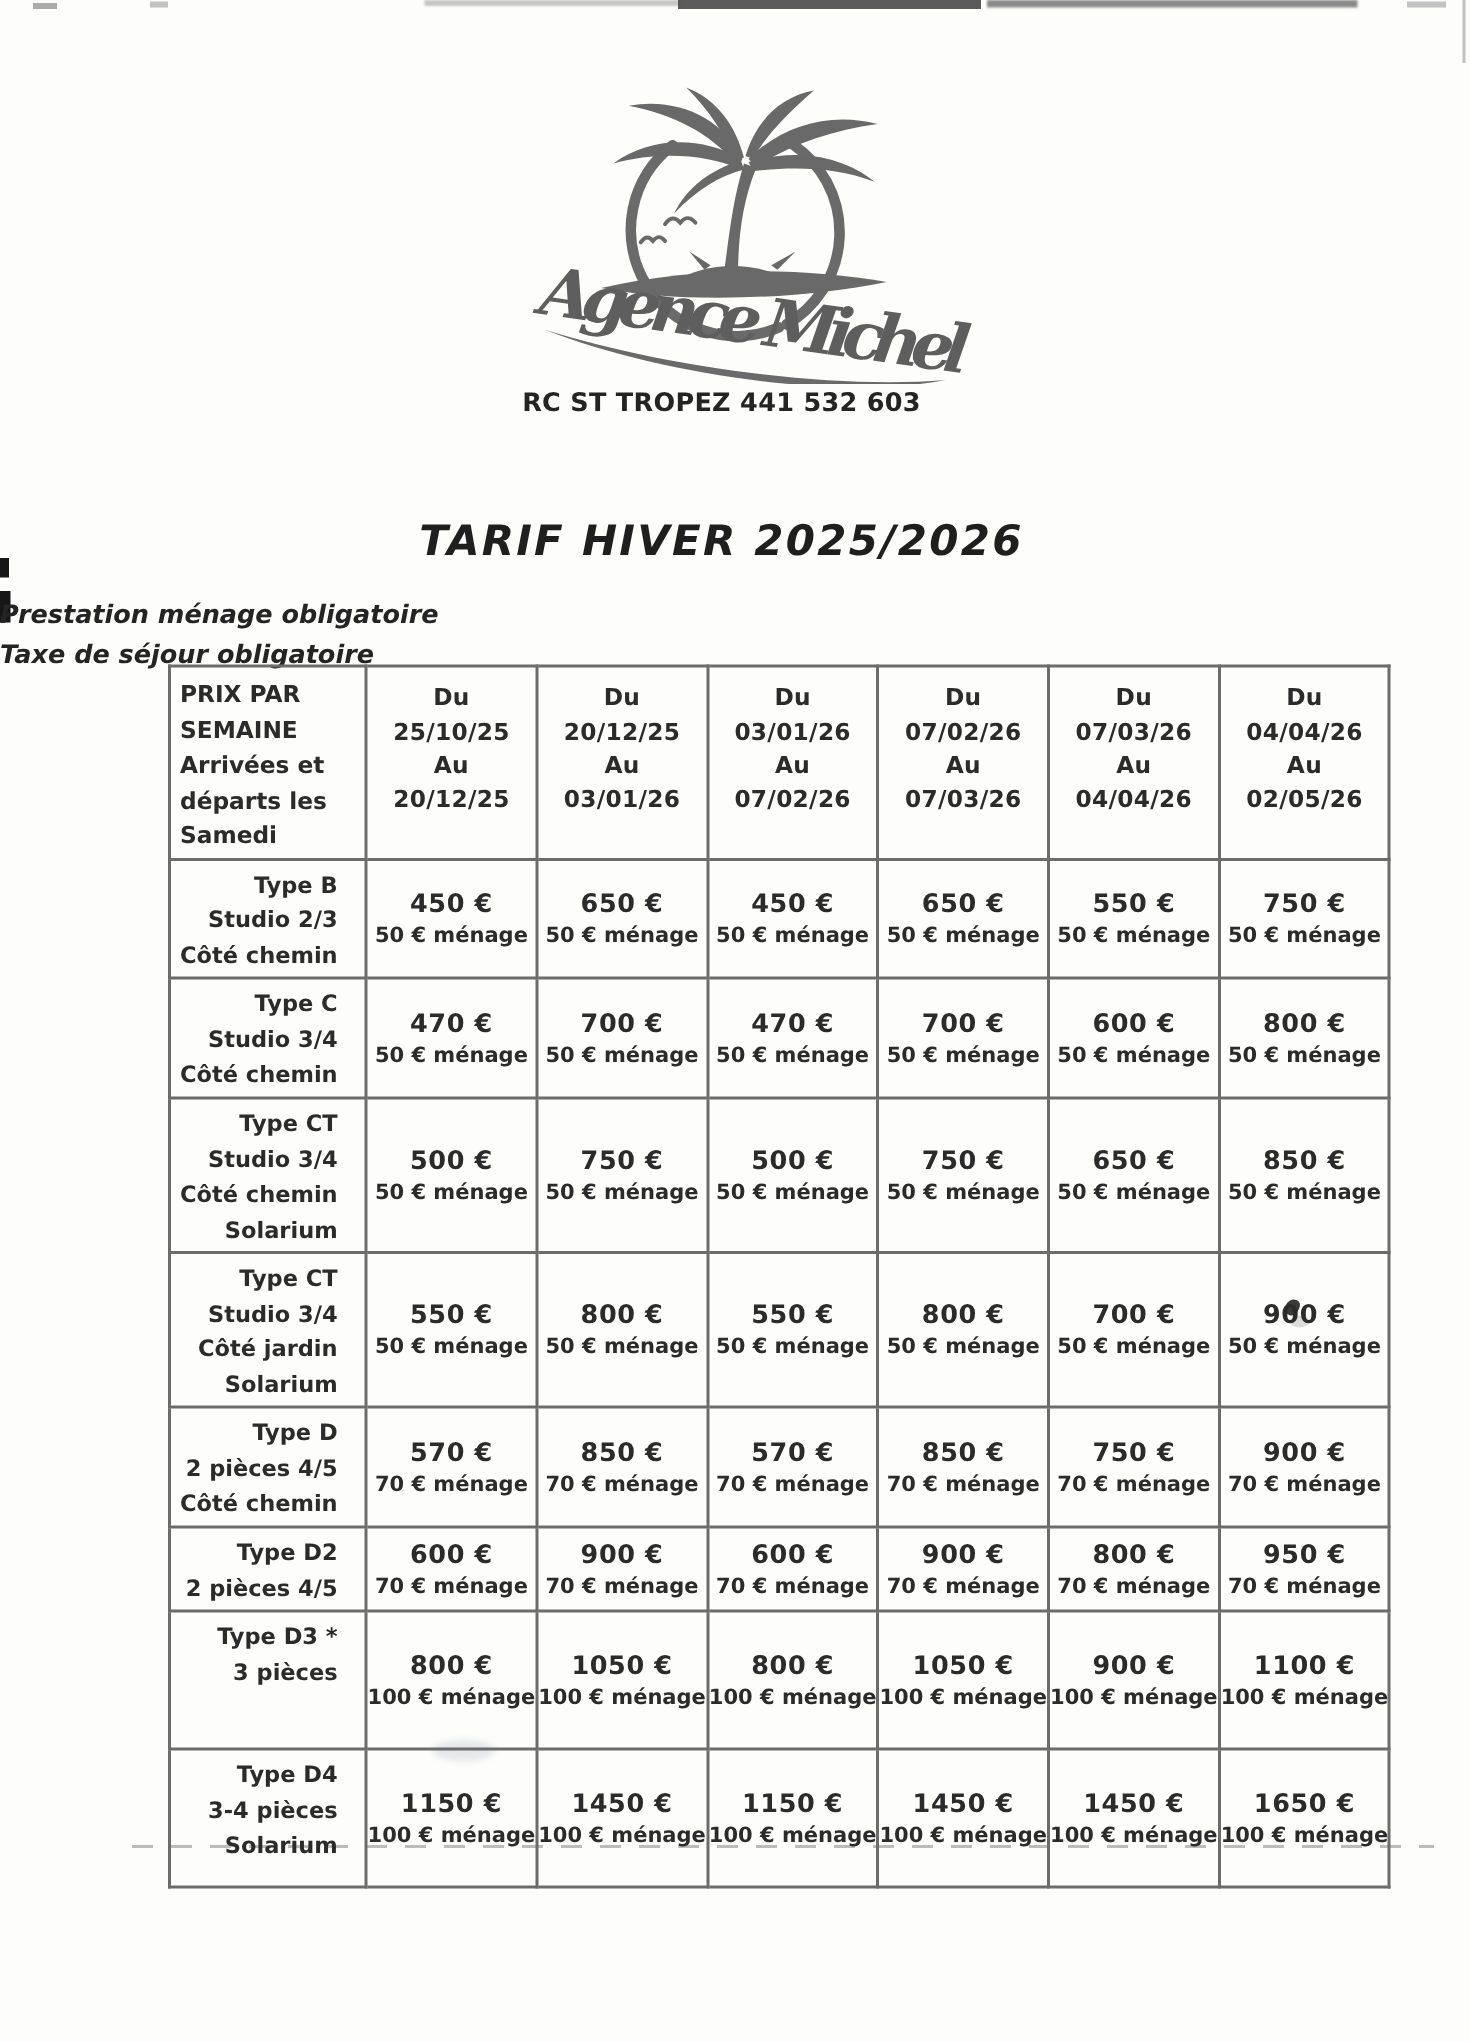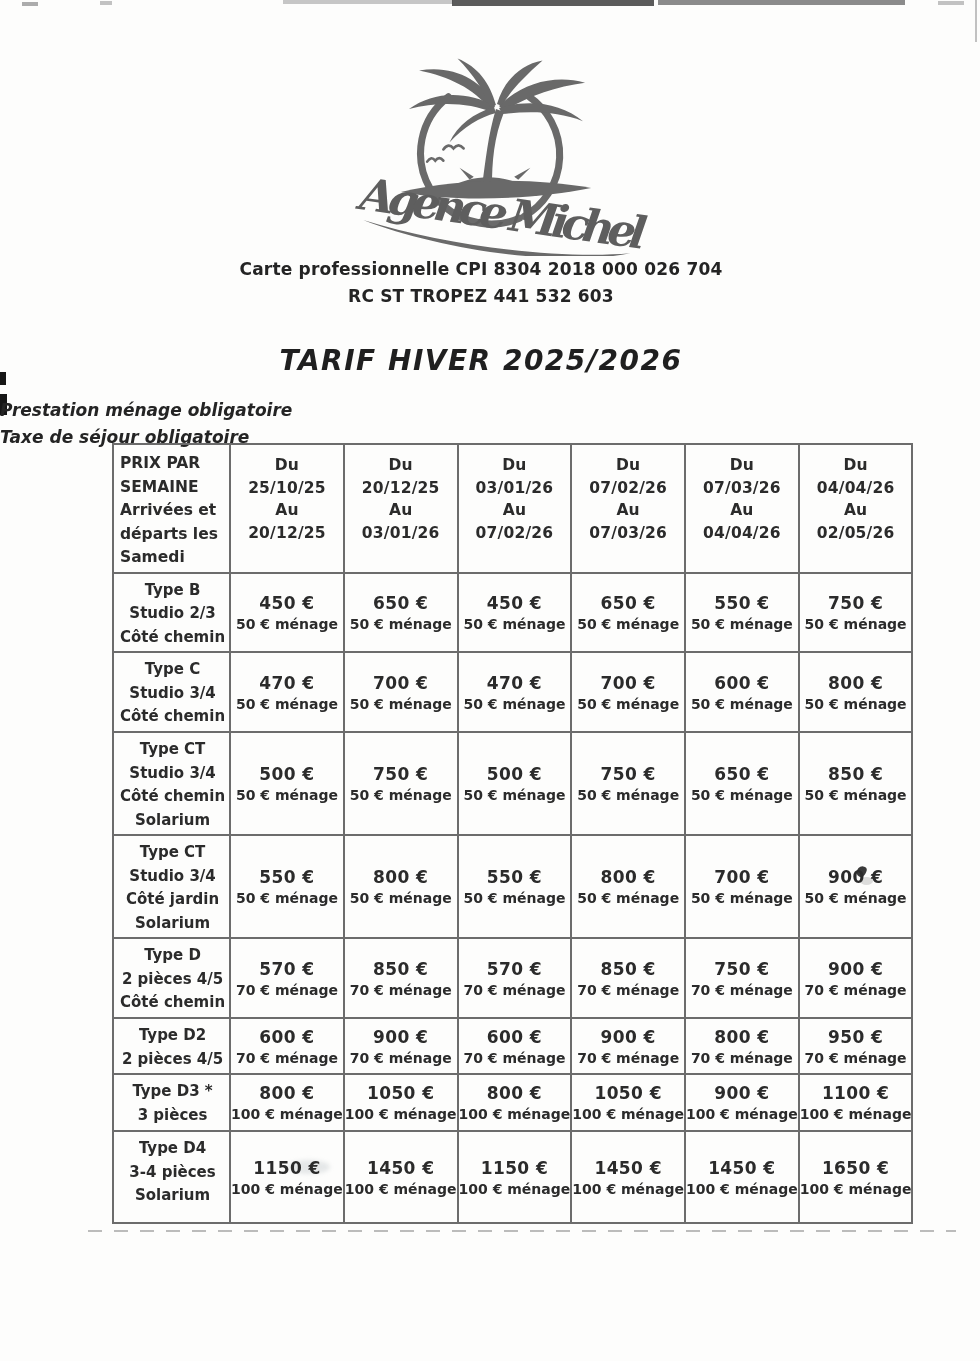--- a/index.html
+++ b/index.html
@@ -31,21 +31,21 @@
   .table-wrap { position:absolute; left:112px; top:443px; }
   table { border-collapse:collapse; table-layout:fixed; }
   td { border:2px solid #6c6c6c; padding:0; background:transparent; }
 
   td.corner-cell { vertical-align:top; padding:7px 2px 2px 6px; }
   .corner-line { font-size:15.5px; font-weight:700; line-height:23.5px; }
 
   td.period-cell { vertical-align:top; text-align:center; padding-top:9px; }
   .period-line { font-size:15.5px; font-weight:700; line-height:22.5px; letter-spacing:.2px; }
 
-  td.label-cell { vertical-align:top; text-align:center; padding:5px 4px 2px 6px; }
+  td.label-cell { vertical-align:top; text-align:right; padding:5px 18px 2px 6px; }
   .label-line { font-size:15px; font-weight:700; line-height:23.5px; white-space:nowrap; }
 
   td.price-cell { vertical-align:middle; text-align:center; }
   .price { font-size:17px; font-weight:700; letter-spacing:.4px; }
   .menage { font-size:14px; font-weight:700; margin-top:3px; white-space:nowrap; }
 
   
   .artifact { position:absolute; pointer-events:none; }
   .top-smudge-1 { left:283px; top:0; width:170px; height:4px; background:#9a9a9a; opacity:.55; filter:blur(.6px); }
   .top-smudge-2 { left:452px; top:0; width:202px; height:6px; background:#3f3f3f; opacity:.85; filter:blur(.5px); }
@@ -106,21 +106,20 @@
       <path d="M96,112 q4,-6 8,-1 q4,-5 8,0"></path>
     </g>
     <g transform="rotate(8 165 170)">
       <text x="28" y="178" font-size="44" font-style="italic" font-weight="bold" fill="#5e5e5e" textLength="285" style="font-family:'DejaVu Serif',serif">Agence Michel</text>
       <path d="M34,188 C120,202 230,200 300,184 C230,208 110,206 34,188 Z" fill="#6a6a6a"></path>
     </g>
   </svg>
 </div>
 
 <div class="header-block">
-  <div class="header-line">Carte professionnelle  CPI 8304 2018 000 026 704</div>
   <div class="header-line">RC ST TROPEZ 441 532 603</div>
 </div>
 
 <div class="page-title">TARIF HIVER 2025/2026</div>
 <div class="note note-1">Prestation ménage obligatoire</div>
 <div class="note note-2">Taxe de séjour obligatoire</div>
 
 <div class="table-wrap">
   <table>
     <colgroup>
@@ -358,21 +357,21 @@
           </td>
           <td class="price-cell">
             <div class="price">800 €</div>
             <div class="menage">70 € ménage</div>
           </td>
           <td class="price-cell">
             <div class="price">950 €</div>
             <div class="menage">70 € ménage</div>
           </td>
         </tr>
-        <tr class="data-row" style="height: 57px;">
+        <tr class="data-row" style="height: 92px;">
           <td class="label-cell">
             <div class="label-line">Type D3 *</div>
             <div class="label-line">3 pièces</div>
           </td>
           <td class="price-cell">
             <div class="price">800 €</div>
             <div class="menage">100 € ménage</div>
           </td>
           <td class="price-cell">
             <div class="price">1050 €</div>

